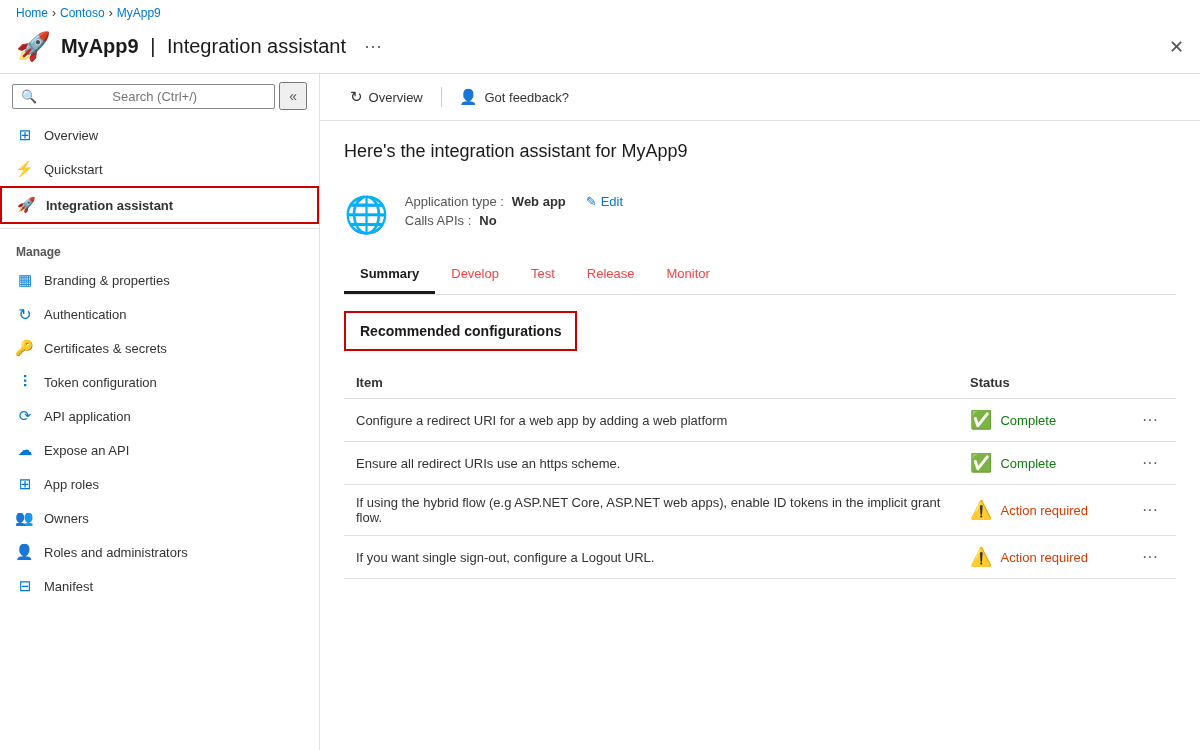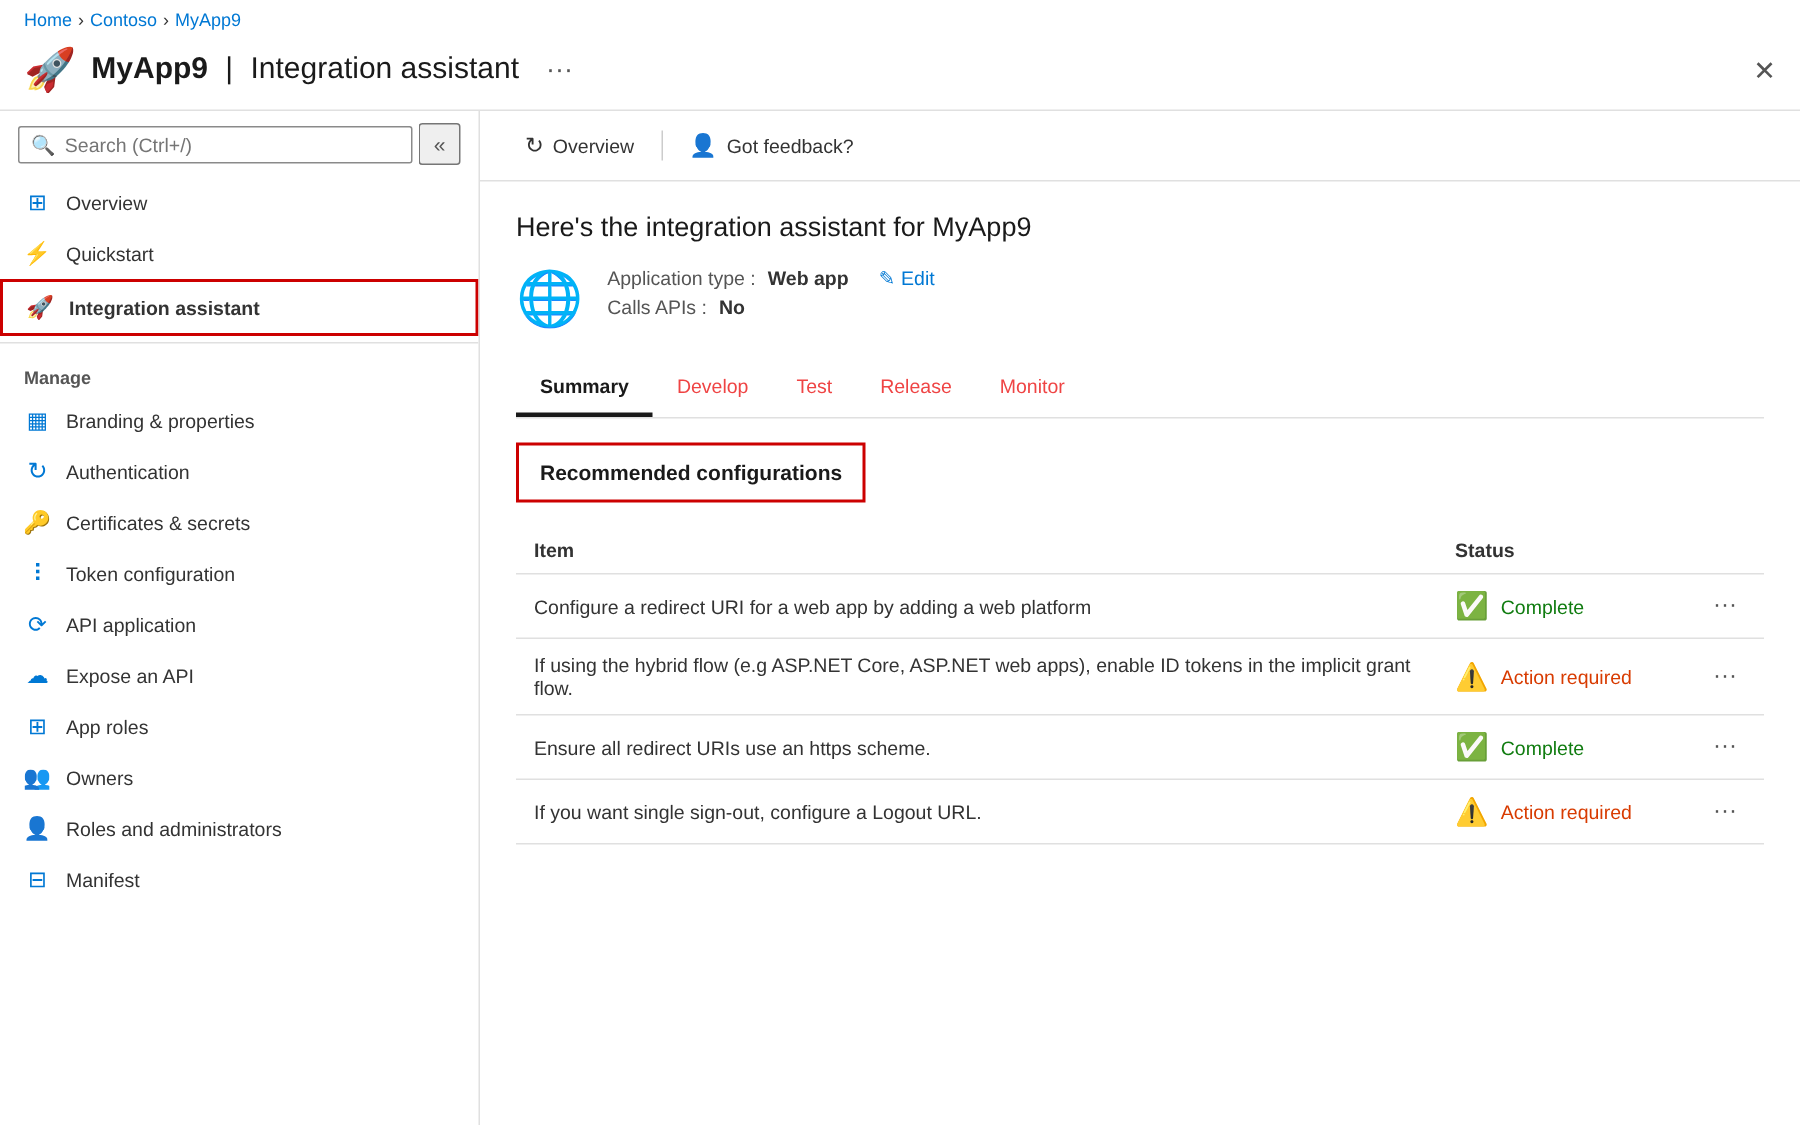--- a/index.html
+++ b/index.html
@@ -31,21 +31,21 @@
     .section-label { padding: 12px 16px 4px 16px; font-weight: 600; font-size: 12px; color: #555; }
     .divider { border: none; border-top: 1px solid #e0e0e0; margin: 4px 0; }
 
     
     .content { flex: 1; overflow-y: auto; padding: 0; }
     .toolbar { display: flex; align-items: center; gap: 12px; padding: 10px 24px; border-bottom: 1px solid #e0e0e0; }
     .toolbar-btn { display: flex; align-items: center; gap: 6px; cursor: pointer; color: #333; font-size: 13px; background: none; border: none; padding: 4px 6px; }
     .toolbar-separator { width: 1px; height: 20px; background: #ccc; }
 
     .content-body { padding: 20px 24px; }
-    .page-title { font-size: 18px; font-weight: 300; margin-bottom: 16px; color: #1a1a1a; }
+    .page-title { font-size: 18px; font-weight: 300; margin-bottom: 32px; color: #1a1a1a; }
 
     .app-info { display: flex; align-items: flex-start; gap: 16px; margin-bottom: 20px; }
     .app-globe-icon { font-size: 36px; }
     .app-details { display: flex; flex-direction: column; gap: 4px; }
     .app-detail-row { display: flex; align-items: center; gap: 8px; font-size: 13px; }
     .app-detail-label { color: #555; }
     .app-detail-value { font-weight: 600; }
     .edit-link { color: #0078d4; cursor: pointer; display: flex; align-items: center; gap: 4px; font-size: 13px; margin-left: 12px; }
 
     
@@ -90,21 +90,21 @@
   </div>
   <button class="close-btn">✕</button>
 </div>
 
 <div class="main">
 
   <div class="sidebar">
     <div class="search-container" style="display: flex; align-items: center; gap:4px;">
       <div class="search-box" style="flex:1;">
         <span style="color:#555; font-size:13px;">🔍</span>
-        <input type="text" style="border: none; outline: none; font-size: 13px; flex: 1 1 0%; color: #ef4444;" placeholder="Search (Ctrl+/)">
+        <input type="text" style="border: none; outline: none; font-size: 13px; flex: 1 1 0%; color: #ef4444; text-align: center;" placeholder="Search (Ctrl+/)">
       </div>
       <button class="collapse-btn">«</button>
     </div>
 
     <div class="nav-item">
       <span class="nav-icon" style="color:#0078d4;">⊞</span>
       <span>Overview</span>
     </div>
     <div class="nav-item">
       <span class="nav-icon" style="color:#0078d4;">⚡</span>
@@ -226,44 +226,44 @@
         <div class="status-cell">
           <span style="color:#107c10; font-size:18px;">✅</span>
           <span style="color:#107c10; font-size:13px;">Complete</span>
         </div>
       </td>
       <td class="actions-col">
         <button class="dots-btn">···</button>
       </td>
     </tr>
             <tr>
+      <td class="item-col" style="font-size:13px; color:#333;">Ensure all redirect URIs use an https scheme.</td>
+      <td class="status-col">
+        <div class="status-cell">
+          <span style="color:#107c10; font-size:18px;">✅</span>
+          <span style="color:#107c10; font-size:13px;">Complete</span>
+        </div>
+      </td>
+      <td class="actions-col">
+        <button class="dots-btn">···</button>
+      </td>
+    </tr>
+            <tr>
       <td class="item-col" style="font-size:13px; color:#333;">If using the hybrid flow (e.g ASP.NET Core, ASP.NET web apps), enable ID tokens in the implicit grant flow.</td>
       <td class="status-col">
         <div class="status-cell">
           <span style="color:#d83b01; font-size:18px;">⚠️</span>
           <span style="color:#d83b01; font-size:13px;">Action required</span>
         </div>
       </td>
       <td class="actions-col">
         <button class="dots-btn">···</button>
       </td>
     </tr>
             <tr>
-      <td class="item-col" style="font-size:13px; color:#333;">Ensure all redirect URIs use an https scheme.</td>
-      <td class="status-col">
-        <div class="status-cell">
-          <span style="color:#107c10; font-size:18px;">✅</span>
-          <span style="color:#107c10; font-size:13px;">Complete</span>
-        </div>
-      </td>
-      <td class="actions-col">
-        <button class="dots-btn">···</button>
-      </td>
-    </tr>
-            <tr>
       <td class="item-col" style="font-size:13px; color:#333;">If you want single sign-out, configure a Logout URL.</td>
       <td class="status-col">
         <div class="status-cell">
           <span style="color:#d83b01; font-size:18px;">⚠️</span>
           <span style="color:#d83b01; font-size:13px;">Action required</span>
         </div>
       </td>
       <td class="actions-col">
         <button class="dots-btn">···</button>
       </td>

